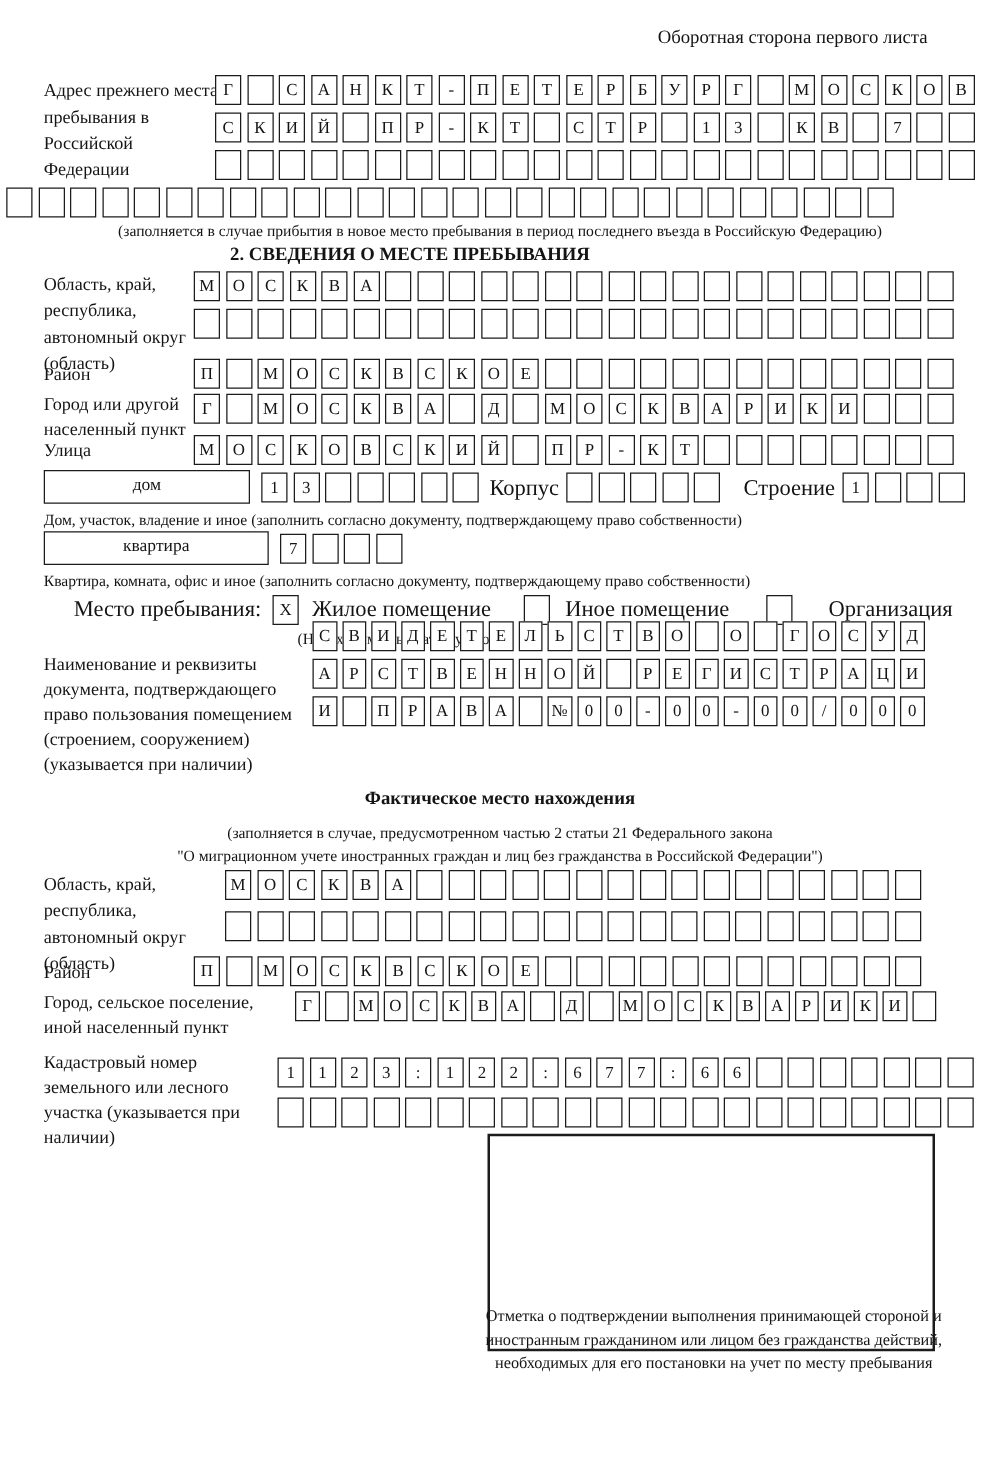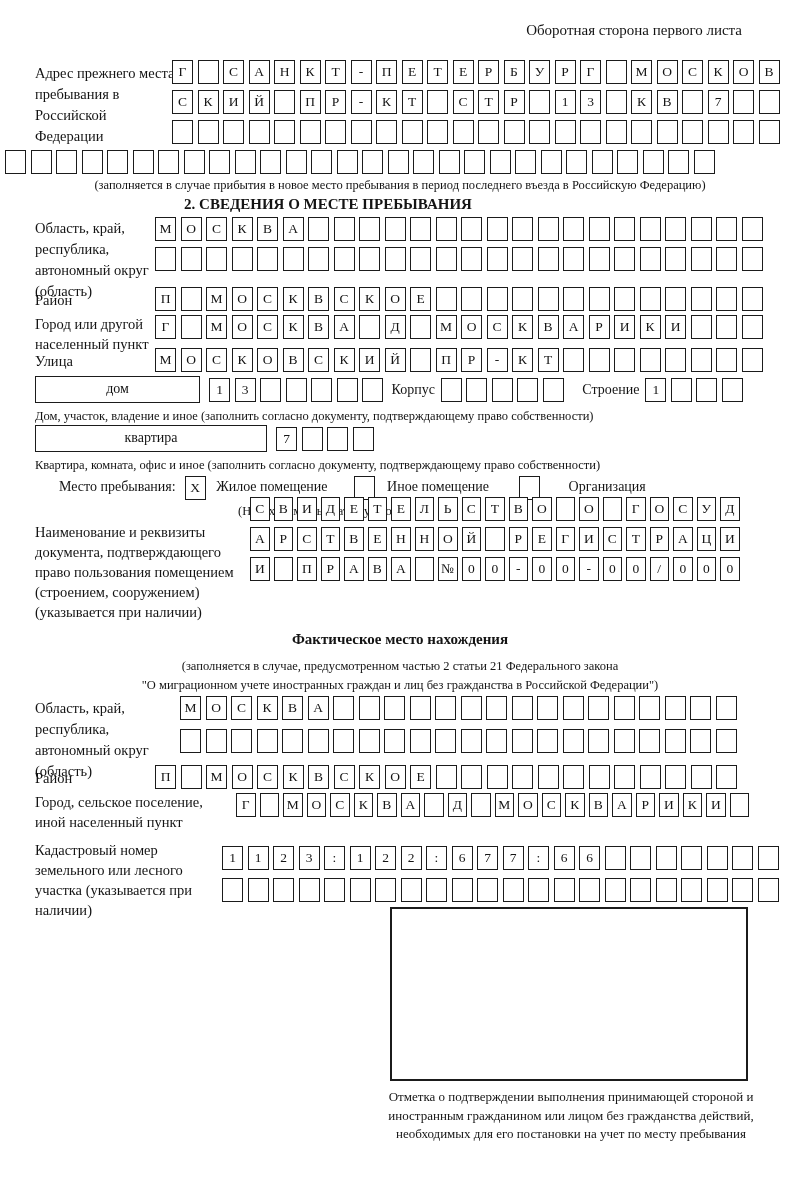--- a/index.html
+++ b/index.html
@@ -18,21 +18,21 @@
     border:1.5px solid #1b1b1b; margin-right:4.5px;
     text-align:center; font-size:13.5px; line-height:21px;
     vertical-align:top; background:#fff;
   }
   .sm .cell, .cell.sm { width:19.5px; margin-right:4px; }
   .flexline { display:flex; align-items:flex-end; }
   .labelbox {
     border:1.5px solid #1b1b1b; height:27px; background:#fff;
     text-align:center; font-size:14px; line-height:24px; flex:none;
   }
-  .inlinetext { font-size:14px; line-height:26px; white-space:nowrap; }
+  .inlinetext { font-size:18px; line-height:26px; white-space:nowrap; }
   .stampbox { border:2px solid #1b1b1b; background:#fff; }
 </style>
 </head>
 <body>
 
 <div class="page">
 
   <div class="abs label" style="top:20px; right:58px; font-size:15px;">Оборотная сторона первого листа</div>
 
   <div class="abs label" style="top:63px; left:35px; width:142px;">Адрес прежнего места пребывания в Российской Федерации</div>
@@ -65,21 +65,21 @@
     <div class="labelbox" style="width:165px;">дом</div>
     <div class="cellrow" style="margin:1px 0 0 9px;"><span class="cell">1</span><span class="cell">3</span><span class="cell"></span><span class="cell"></span><span class="cell"></span><span class="cell"></span><span class="cell"></span></div>
     <div class="inlinetext" style="margin-left:4px;">Корпус</div>
     <div class="cellrow" style="margin:1px 0 0 6px;"><span class="cell"></span><span class="cell"></span><span class="cell"></span><span class="cell"></span><span class="cell"></span></div>
     <div class="inlinetext" style="margin-left:14px;">Строение</div>
     <div class="cellrow" style="margin:1px 0 0 6px;"><span class="cell">1</span><span class="cell"></span><span class="cell"></span><span class="cell"></span></div>
   </div>
   <div class="abs note" style="top:408px; left:35px;">Дом, участок, владение и иное (заполнить согласно документу, подтверждающему право собственности)</div>
 
   <div class="abs flexline" style="top:425px; left:35px;">
-    <div class="labelbox" style="width:232px;">квартира</div>
+    <div class="labelbox" style="width:180px;">квартира</div>
     <div class="cellrow" style="margin:1px 0 0 9px;"><span class="cell">7</span><span class="cell"></span><span class="cell"></span><span class="cell"></span></div>
   </div>
   <div class="abs note" style="top:457px; left:35px;">Квартира, комната, офис и иное (заполнить согласно документу, подтверждающему право собственности)</div>
 
   <div class="abs flexline" style="top:474px; left:35px;margin-left:24px;">
     <div class="inlinetext">Место пребывания:</div>
     <span class="cell" style="margin-left:9px;">X</span>
     <div class="inlinetext" style="margin-left:6px;">Жилое помещение</div>
     <span class="cell" style="margin-left:26px;"></span>
     <div class="inlinetext" style="margin-left:8px;">Иное помещение</div>
@@ -111,15 +111,15 @@
   <div class="abs label lh20" style="top:792px; left:35px; width:200px;">Город, сельское поселение, иной населенный пункт</div>
   <div class="abs cellrow sm" style="top:793px; left:236px;"><span class="cell sm">Г</span><span class="cell sm"></span><span class="cell sm">М</span><span class="cell sm">О</span><span class="cell sm">С</span><span class="cell sm">К</span><span class="cell sm">В</span><span class="cell sm">А</span><span class="cell sm"></span><span class="cell sm">Д</span><span class="cell sm"></span><span class="cell sm">М</span><span class="cell sm">О</span><span class="cell sm">С</span><span class="cell sm">К</span><span class="cell sm">В</span><span class="cell sm">А</span><span class="cell sm">Р</span><span class="cell sm">И</span><span class="cell sm">К</span><span class="cell sm">И</span><span class="cell sm"></span></div>
 
   <div class="abs label lh20" style="top:840px; left:35px; width:185px;">Кадастровый номер земельного или лесного участка (указывается при наличии)</div>
   <div class="abs" style="top:846px; left:222px;">
     <div class="cellrow" style="margin-bottom:7px;"><span class="cell">1</span><span class="cell">1</span><span class="cell">2</span><span class="cell">3</span><span class="cell">:</span><span class="cell">1</span><span class="cell">2</span><span class="cell">2</span><span class="cell">:</span><span class="cell">6</span><span class="cell">7</span><span class="cell">7</span><span class="cell">:</span><span class="cell">6</span><span class="cell">6</span><span class="cell"></span><span class="cell"></span><span class="cell"></span><span class="cell"></span><span class="cell"></span><span class="cell"></span><span class="cell"></span></div>
     <div class="cellrow"><span class="cell"></span><span class="cell"></span><span class="cell"></span><span class="cell"></span><span class="cell"></span><span class="cell"></span><span class="cell"></span><span class="cell"></span><span class="cell"></span><span class="cell"></span><span class="cell"></span><span class="cell"></span><span class="cell"></span><span class="cell"></span><span class="cell"></span><span class="cell"></span><span class="cell"></span><span class="cell"></span><span class="cell"></span><span class="cell"></span><span class="cell"></span><span class="cell"></span></div>
   </div>
 
   <div class="abs stampbox" style="top:907px; left:390px; width:358px; height:174px;"></div>
-  <div class="abs note center" style="top:1088px; left:385px; width:372px; font-size:13px; line-height:18.5px;">Отметка о подтверждении выполнения принимающей стороной и иностранным гражданином или лицом без гражданства действий, необходимых для его постановки на учет по месту пребывания</div>
+  <div class="abs note center" style="top:1044px; left:385px; width:372px; font-size:13px; line-height:18.5px;">Отметка о подтверждении выполнения принимающей стороной и иностранным гражданином или лицом без гражданства действий, необходимых для его постановки на учет по месту пребывания</div>
 
 </div>
 
 </body></html>

